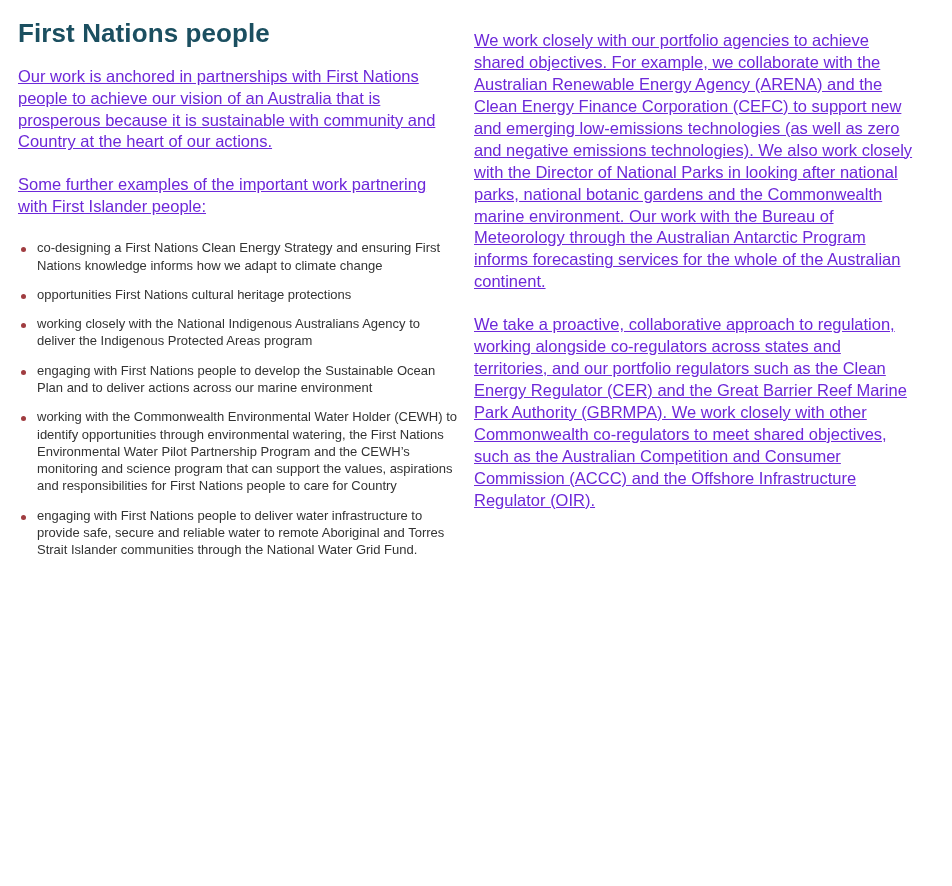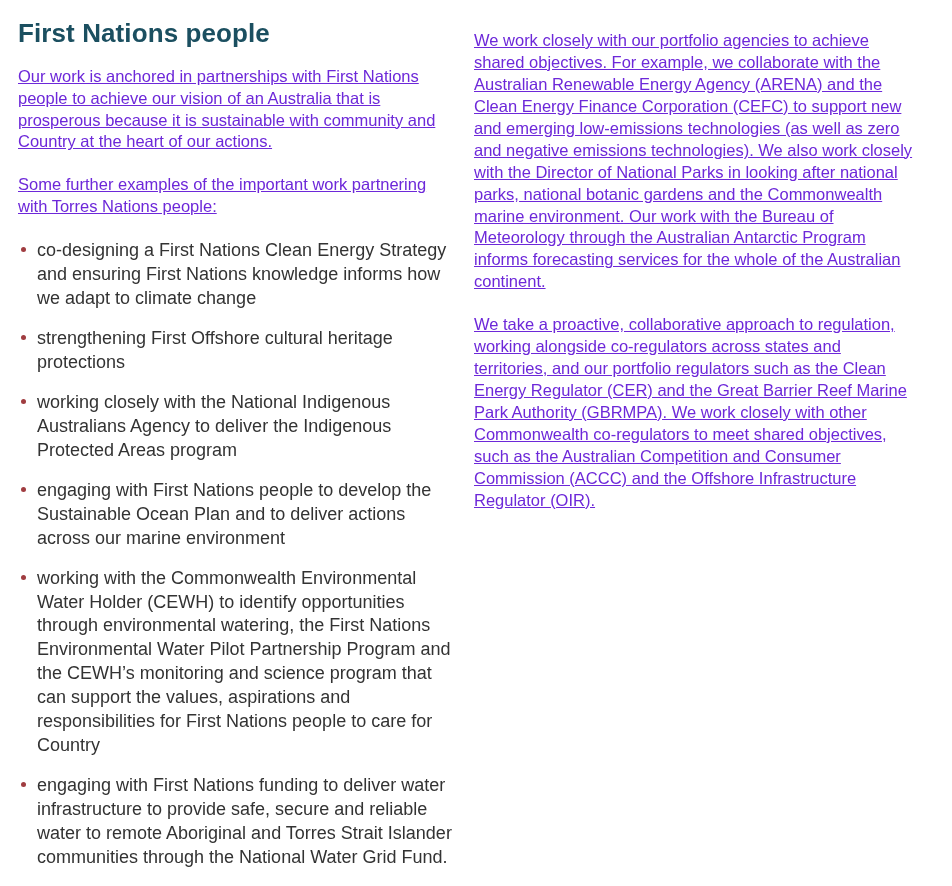--- a/index.html
+++ b/index.html
@@ -45,22 +45,22 @@
   }
   p.body-para:last-child { margin-bottom: 0; }
   ul.bullet-list {
     list-style: none;
     margin: 0 0 21px 0;
     padding: 0;
   }
   ul.bullet-list li {
     position: relative;
     padding-left: 19px;
-    margin: 16px 0 12px 0;
-    font-size: 18px;
+    margin: 4px 0 12px 0;
+    font-size: 13px;
     line-height: 1.33;
     color: #333333;
   }
   ul.bullet-list li:last-child { margin-bottom: 0; }
   .dot {
     position: absolute;
     left: 3px;
     top: 8px;
     width: 5px;
     height: 5px;
@@ -71,46 +71,46 @@
 </head>
 <body>
 
 <div class="page">
 
   <div class="col col-left">
     <h1 class="section-heading">First Nations people</h1>
 
     <p class="body-para">Our work is anchored in partnerships with First Nations people to achieve our vision of an Australia that is prosperous because it is sustainable with community and Country at the heart of our actions.</p>
 
-    <p class="body-para">Some further examples of the important work partnering with Torres Nations people:</p>
+    <p class="body-para">Some further examples of the important work partnering with First Islander people:</p>
 
     <ul class="bullet-list">
       <li>
         <span class="dot"></span>
         <span>co-designing a First Nations Clean Energy Strategy and ensuring First Nations knowledge informs how we adapt to climate change</span>
       </li>
       <li>
         <span class="dot"></span>
-        <span>strengthening First Offshore cultural heritage protections</span>
+        <span>opportunities First Nations cultural heritage protections</span>
       </li>
       <li>
         <span class="dot"></span>
         <span>working closely with the National Indigenous Australians Agency to deliver the Indigenous Protected Areas program</span>
       </li>
       <li>
         <span class="dot"></span>
         <span>engaging with First Nations people to develop the Sustainable Ocean Plan and to deliver actions across our marine environment</span>
       </li>
       <li>
         <span class="dot"></span>
         <span>working with the Commonwealth Environmental Water Holder (CEWH) to identify opportunities through environmental watering, the First Nations Environmental Water Pilot Partnership Program and the CEWH’s monitoring and science program that can support the values, aspirations and responsibilities for First Nations people to care for Country</span>
       </li>
       <li>
         <span class="dot"></span>
-        <span>engaging with First Nations funding to deliver water infrastructure to provide safe, secure and reliable water to remote Aboriginal and Torres Strait Islander communities through the National Water Grid Fund.</span>
+        <span>engaging with First Nations people to deliver water infrastructure to provide safe, secure and reliable water to remote Aboriginal and Torres Strait Islander communities through the National Water Grid Fund.</span>
       </li>
     </ul>
 
   </div>
 
   <div class="col col-right">
 
     <p class="body-para">We work closely with our portfolio agencies to achieve shared objectives. For example, we collaborate with the Australian Renewable Energy Agency (ARENA) and the Clean Energy Finance Corporation (CEFC) to support new and emerging low-emissions technologies (as well as zero and negative emissions technologies). We also work closely with the Director of National Parks in looking after national parks, national botanic gardens and the Commonwealth marine environment. Our work with the Bureau of Meteorology through the Australian Antarctic Program informs forecasting services for the whole of the Australian continent.</p>
 
     <p class="body-para">We take a proactive, collaborative approach to regulation, working alongside co-regulators across states and territories, and our portfolio regulators such as the Clean Energy Regulator (CER) and the Great Barrier Reef Marine Park Authority (GBRMPA). We work closely with other Commonwealth co-regulators to meet shared objectives, such as the Australian Competition and Consumer Commission (ACCC) and the Offshore Infrastructure Regulator (OIR).</p>

